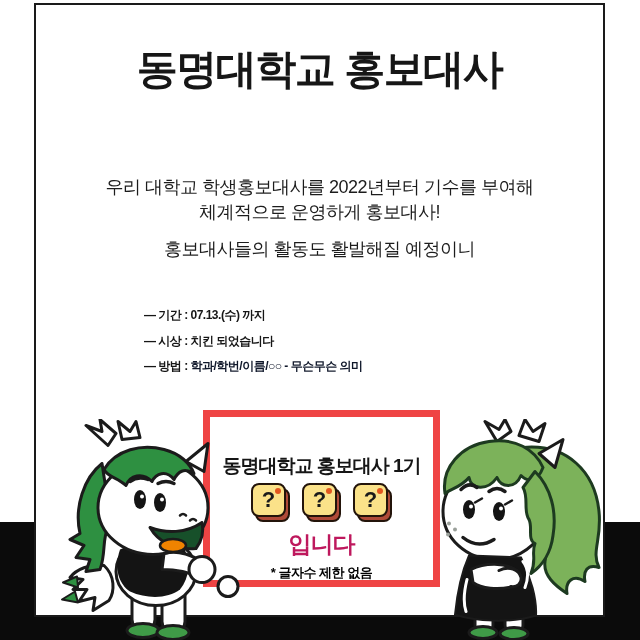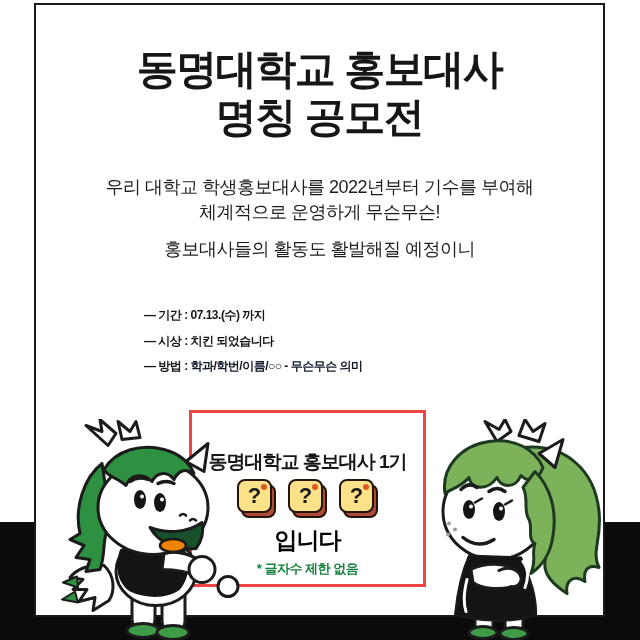--- a/index.html
+++ b/index.html
@@ -37,22 +37,22 @@
     position:absolute; left:108px; top:298px;
     font-size:12px; line-height:25.5px; font-weight:700;
     color:#161616; letter-spacing:-0.5px;
   }
   .detail-row { white-space:nowrap; }
   .red { color:#0f172a; }
   .method2 { padding-left:84px; }
 
   
   .answer-box {
-    position:absolute; left:153px; top:405px; width:237px; height:177px;
-    background:#ffffff; border:3px solid #ef4444; z-index:3;
+    position:absolute; left:167px; top:405px; width:237px; height:177px;
+    background:#ffffff; border:7px solid #ef4444; z-index:3;
   }
   .box-heading {
     position:absolute; top:36px; left:0; width:100%;
     text-align:center; font-size:19px; font-weight:800;
     color:#161616; letter-spacing:-1px;
   }
   .tiles-row {
     position:absolute; top:66px; left:0; width:100%;
     display:flex; justify-content:center; gap:12px;
   }
@@ -67,49 +67,48 @@
     display:flex; align-items:center; justify-content:center;
   }
   .tile-q { font-size:22px; font-weight:900; color:#1a1a1a; line-height:1; }
   .tile-dot {
     position:absolute; right:3px; top:3px; width:6px; height:6px;
     border-radius:50%; background:#e2571f;
   }
   .box-suffix {
     position:absolute; top:112px; left:0; width:100%;
     text-align:center; font-size:23px; font-weight:600;
-    color:#000000; letter-spacing:-1px;
+    color:#be185d; letter-spacing:-1px;
   }
   .box-note {
     position:absolute; top:147px; left:0; width:100%;
     text-align:center; font-size:13px; font-weight:800;
-    color:#15803d; letter-spacing:-0.5px;
+    color:#000000; letter-spacing:-0.5px;
   }
 
   .mascot { position:absolute; z-index:5; }
   .mascot-left  { left:56px;  top:419px; width:188px; height:221px; }
   .mascot-right { left:427px; top:419px; width:186px; height:221px; }
 </style>
 </head>
 <body>
 
 <div class="page">
 
   <div class="top-bg"></div>
 
   <div class="card">
 
     <div class="title">
       <div>동명대학교 홍보대사</div>
-      <div>명칭 공모전</div>
     </div>
 
     <div class="para intro">
       <div>우리 대학교 학생홍보대사를 2022년부터 기수를 부여해</div>
-      <div>체계적으로 운영하게 무슨무슨!</div>
+      <div>체계적으로 운영하게 홍보대사!</div>
     </div>
 
     <div class="para callout">
       <div>홍보대사들의 활동도 활발해질 예정이니</div>
     </div>
 
     <div class="details">
       <div class="detail-row">
         <span>— 기간 :</span>
         <span>07.13.(수) 까지</span>

